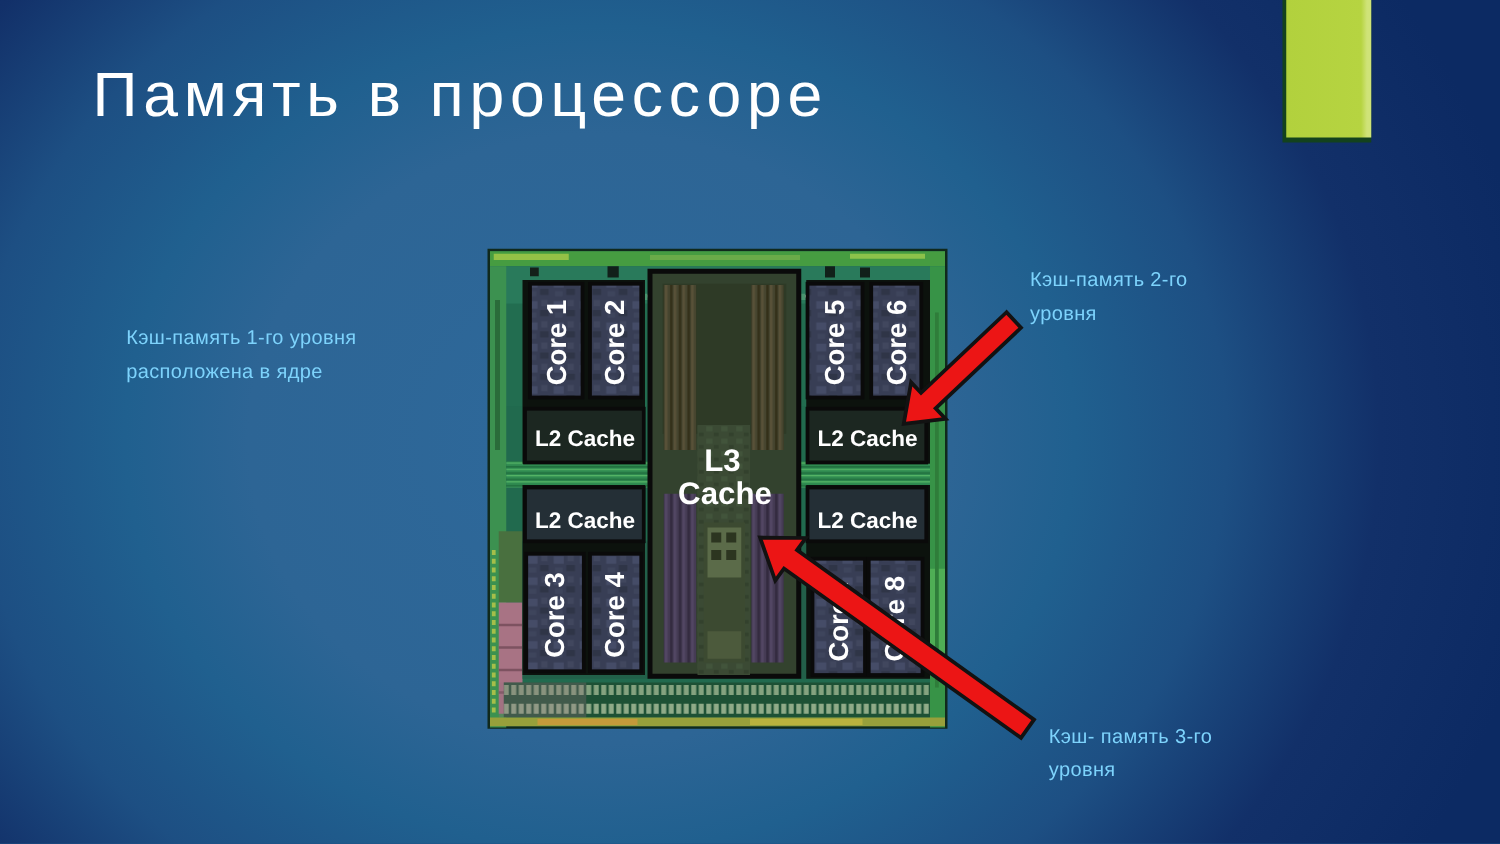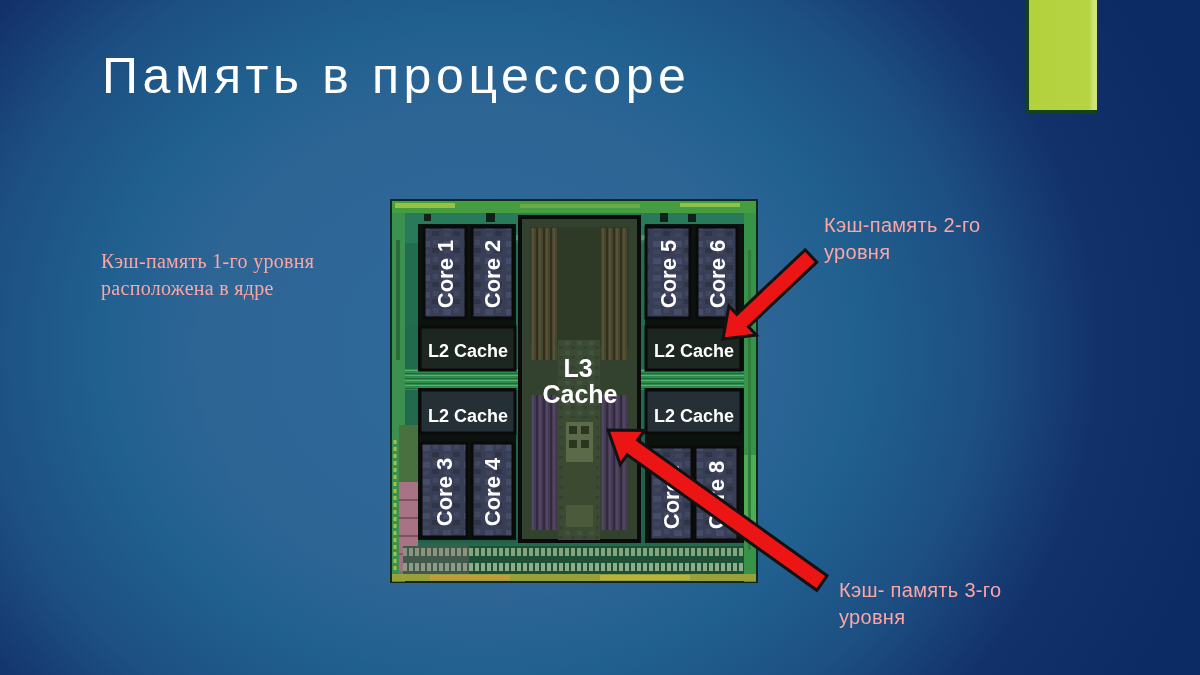--- a/index.html
+++ b/index.html
@@ -1,31 +1,31 @@
 <!DOCTYPE html>
 <html><head>
 <meta charset="utf-8">
 <style>
   html,body{margin:0;padding:0;}
   body{width:1200px;height:675px;overflow:hidden;position:relative;
        font-family:"Liberation Sans",sans-serif;background:#1d5185;}
-  .txt{position:absolute;color:#fca5a5;font-size:20px;line-height:26.5px;letter-spacing:0.3px;}
+  .txt{position:absolute;color:#7dd3fc;font-size:16px;line-height:26.5px;letter-spacing:0.3px;}
 </style>
 </head>
 <body>
 
 <div style="position:absolute;inset:0;background:radial-gradient(ellipse 760px 660px at 480px 351px, #2e699b 0%, #2d6595 37%, #20608f 50%, #1d4f83 66%, #123069 82%, #0c2a63 100%);"></div>
 
-<div style="position:absolute;left:74px;top:47px;color:#ffffff;font-size:50px;font-weight:400;letter-spacing:4.6px;margin-left:28px;">Память в процессоре</div>
+<div style="position:absolute;left:74px;top:47px;color:#ffffff;font-size:50px;font-weight:400;letter-spacing:4.6px;">Память в процессоре</div>
 
 <div style="position:absolute;left:1026px;top:0;width:71px;height:114px;background:#13421d;"></div>
 
 <div style="position:absolute;left:1029px;top:0;width:68px;height:110px;background:linear-gradient(90deg,#b2d13d 0%,#b6d441 88%,#cfe378 95%,#cfe378 100%);"></div>
 
-<div class="txt" style="left:101px;top:248px;font-family:Liberation Serif, serif;">Кэш-память 1-го уровня<br>расположена в ядре</div>
+<div class="txt" style="left:101px;top:258px;">Кэш-память 1-го уровня<br>расположена в ядре</div>
 
 <div class="txt" style="left:824px;top:212px;">Кэш-память 2-го<br>уровня</div>
 
 <div class="txt" style="left:839px;top:577px;">Кэш- память 3-го<br>уровня</div>
 
 <svg width="1200" height="675" viewBox="0 0 1200 675" style="position:absolute;left:0;top:0" xmlns="http://www.w3.org/2000/svg">
 <defs>
   <pattern id="pads" width="6" height="28" patternUnits="userSpaceOnUse">
     <rect width="6" height="28" fill="#1d5135"></rect>
     <rect x="1" y="3" width="4" height="8" fill="#8fab88"></rect>

